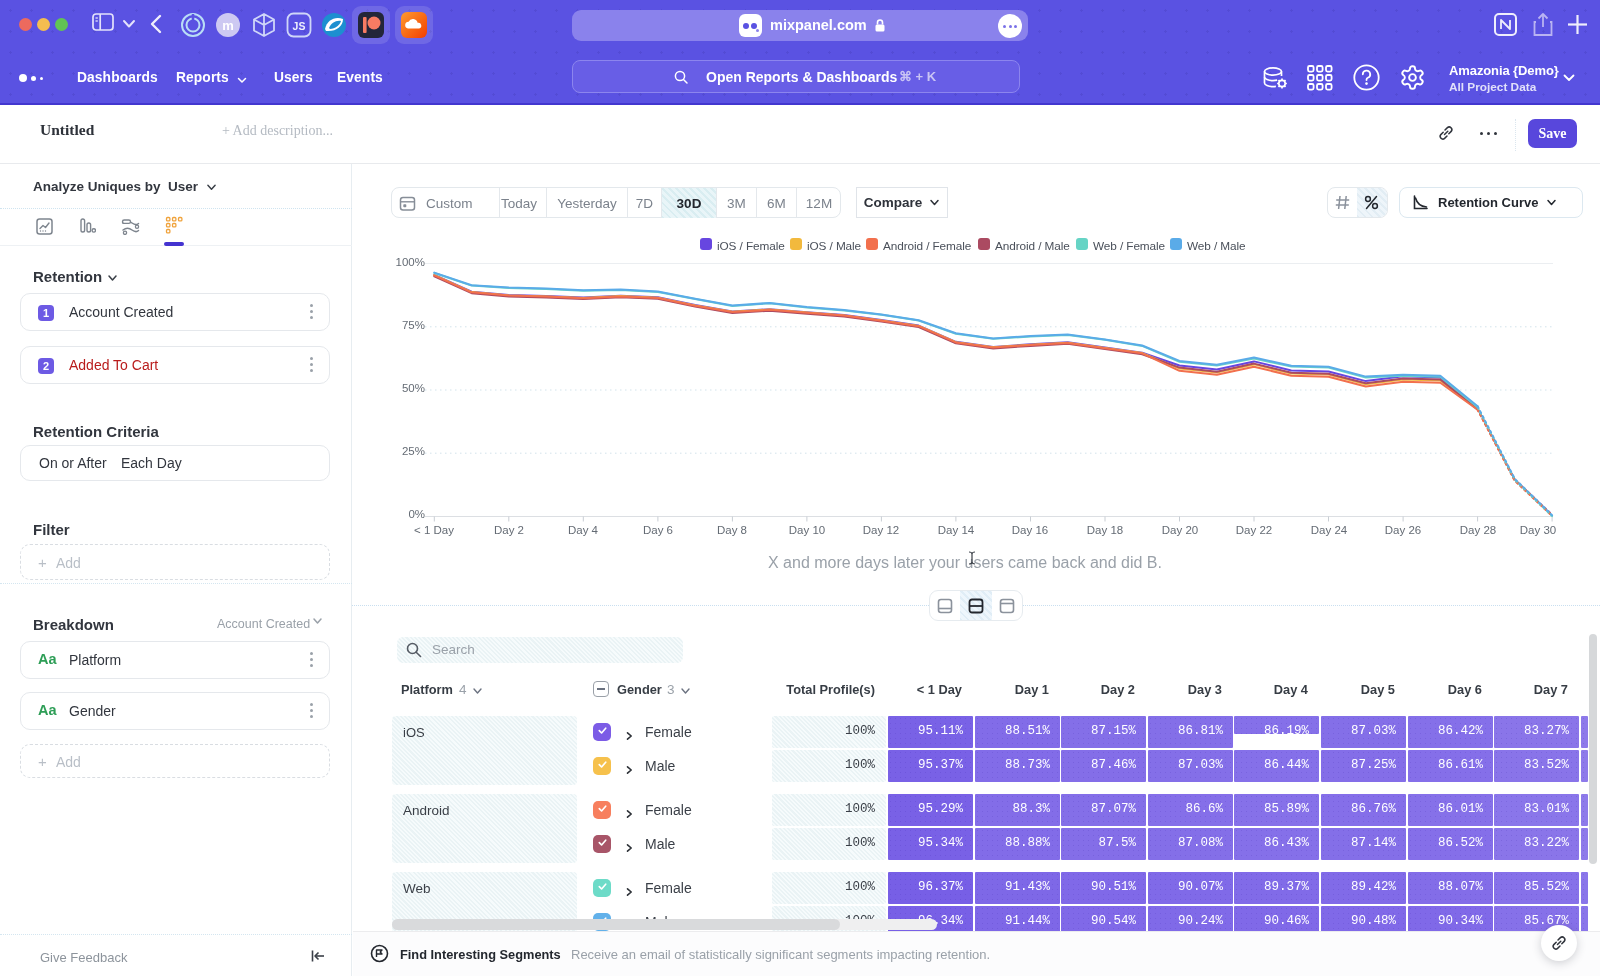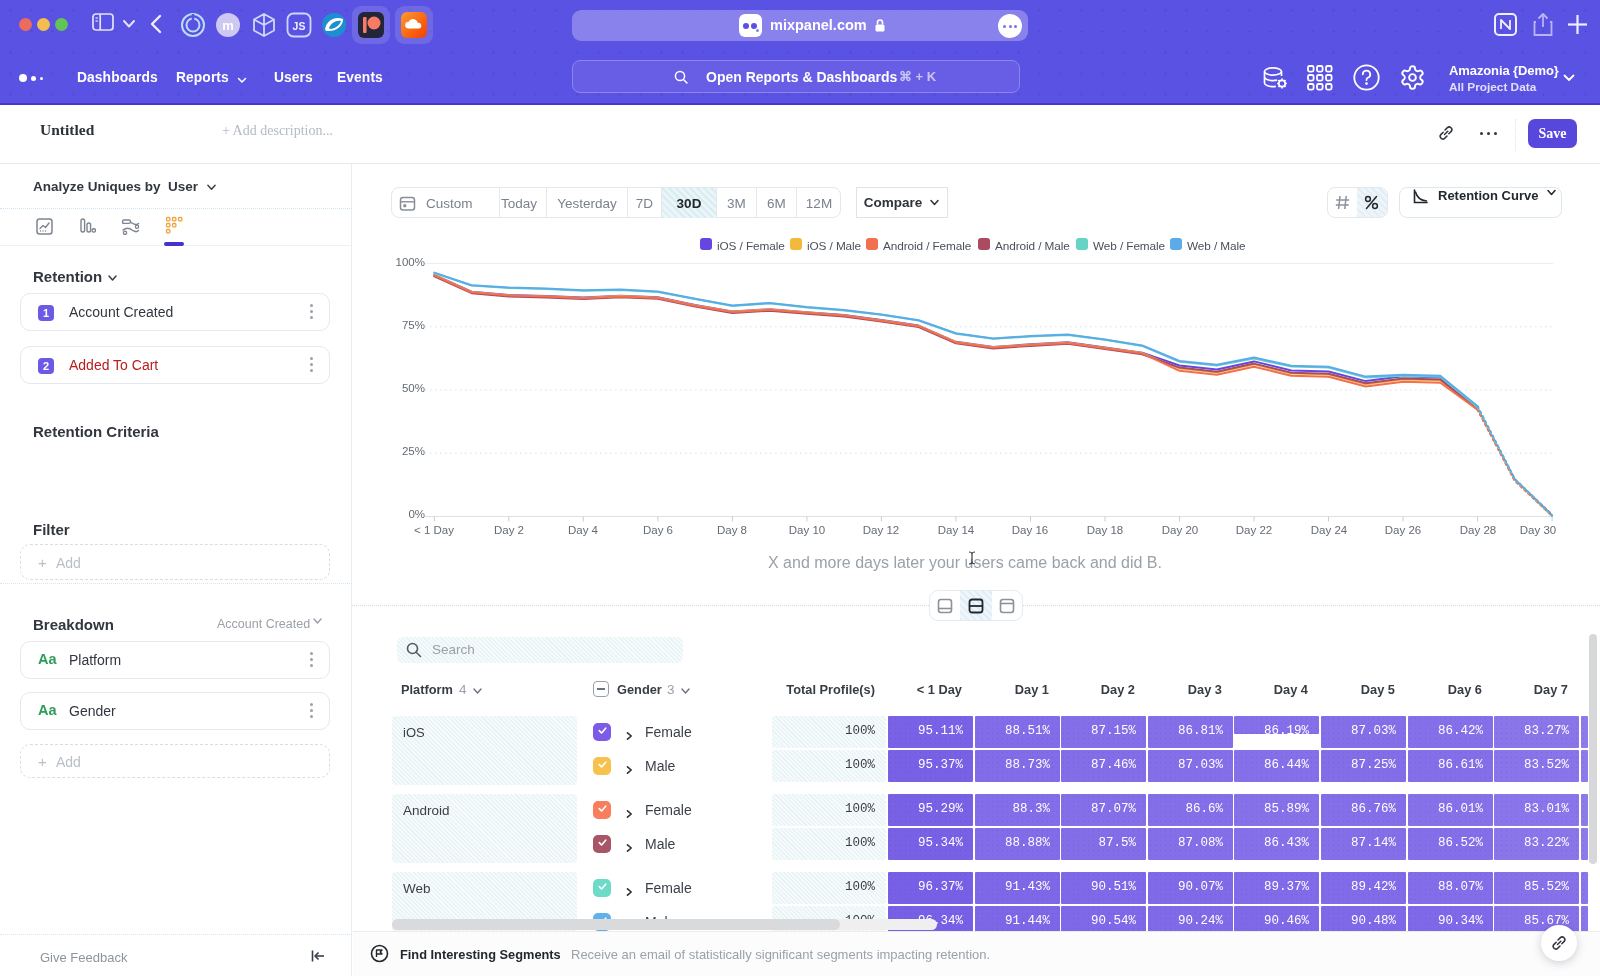--- a/index.html
+++ b/index.html
@@ -263,20 +263,24 @@
     <div class="badge">2</div>
     <div class="abs" style="left:48px;top:10px;font-size:14px;color:#b91c1c">Added To Cart</div>
     <div class="dots3">
         <i></i>
         <i></i>
         <i></i>
       </div>
   </div>
 
   <div class="shead" style="top:259px">Retention Criteria</div>
+  <div class="card" style="top:281px;height:36px">
+    <div class="abs" style="left:18px;top:9px;font-size:14px;color:#32363e">On or After</div>
+    <div class="abs" style="left:100px;top:9px;font-size:14px;color:#32363e">Each Day</div>
+  </div>
 
   <div class="shead" style="top:357px">Filter</div>
   <div class="dashbox" style="top:380px;height:36px">
     <span class="abs" style="left:17px;top:9px;font-size:15px">+</span>
     <span class="abs" style="left:35px;top:10px">Add</span>
   </div>
   <div class="abs" style="left:0;top:419px;width:352px;border-top:1px dotted #d4e6f0"></div>
 
   <div class="shead" style="top:452px">Breakdown</div>
   <div class="abs" style="left:217px;top:453px;font-size:12.5px;color:#9aa1a9">Account Created</div>
@@ -346,21 +350,21 @@
       <line x1="2.2" y1="6" x2="15.2" y2="6"></line>
       <line x1="1.8" y1="11" x2="14.8" y2="11"></line>
     </g>
   </svg>
 <svg class="abs" style="left:1363px;top:194px" width="17" height="17" viewBox="0 0 17 17">
     <line x1="13.5" y1="2.5" x2="3.5" y2="14.5" stroke="#23272e" stroke-width="1.5" stroke-linecap="round"></line>
     <circle cx="5" cy="5" r="2.4" stroke="#23272e" stroke-width="1.5" fill="none"></circle>
     <circle cx="12" cy="12" r="2.4" stroke="#23272e" stroke-width="1.5" fill="none"></circle>
   </svg>
 
-<div class="abs" style="left:1399px;top:187px;width:163px;height:31px;border:1px solid #dce8f0;border-radius:8px;background:#fff;display:flex;align-items:flex-start">
+<div class="abs" style="left:1399px;top:187px;width:184px;height:31px;border:1px solid #dce8f0;border-radius:8px;background:#fff;display:flex;align-items:center">
   <svg style="margin-left:12px" width="17" height="17" viewBox="0 0 17 17">
       <path d="M2.5 2 V14.5 H15" stroke="#23272e" stroke-width="1.6" fill="none" stroke-linecap="round"></path>
       <path d="M3.5 4 C5 9.5 9 12.5 14.5 13" stroke="#23272e" stroke-width="1.6" fill="none" stroke-linecap="round"></path>
     </svg>
   <span style="margin-left:9px;font-size:13px;font-weight:700;color:#23272e;white-space:nowrap">Retention Curve</span>
   <svg style="margin-left:8px" width="11" height="9" viewBox="0 0 11 9">
       <path d="M2 2.5 L5.5 6.5 L9 2.5" stroke="#23272e" stroke-width="1.5" fill="none" stroke-linecap="round" stroke-linejoin="round"></path>
     </svg>
 </div>
 

